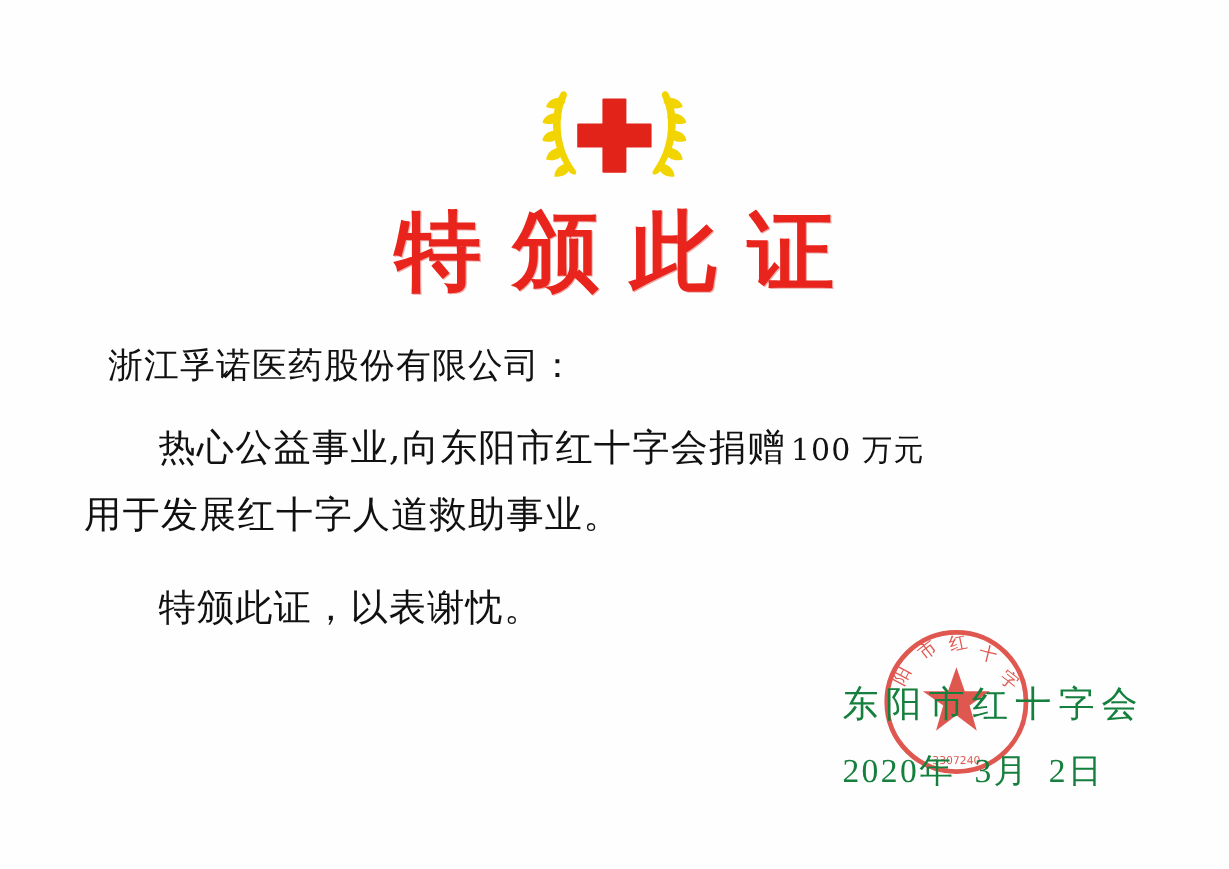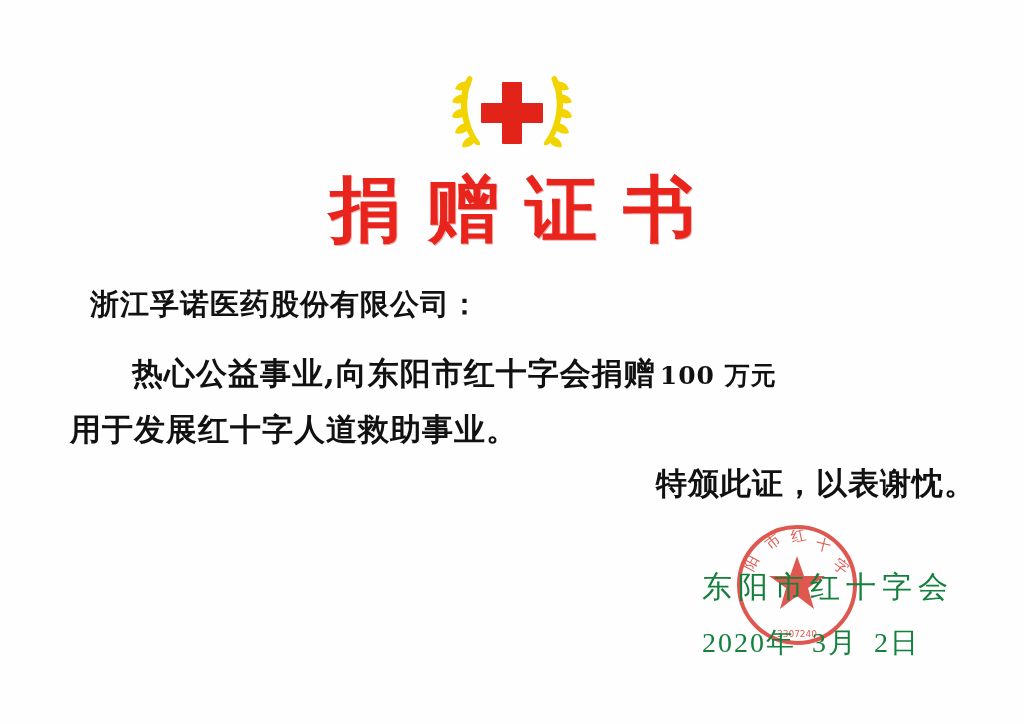--- a/index.html
+++ b/index.html
@@ -46,22 +46,21 @@
     text-indent: 26px;
     line-height: 1.15;
     text-shadow: 1px 1px 0 rgba(200,20,10,0.35);
   }
 
   
   .body-block {
     position: absolute;
     top: 285px;
     left: 70px;
-    right: 48px;
-    font-weight: bold;
+    right: 60px;
   }
   .salutation {
     font-family: "DejaVu Serif", serif;
     font-size: 29px;
     color: #111111;
     letter-spacing: 1px;
     margin: 0 0 22px 20px;
   }
   .para {
     font-family: "DejaVu Serif", serif;
@@ -78,21 +77,21 @@
   .amount {
     display: inline-block;
     margin-left: 4px;
     font-size: 25px;
     letter-spacing: 1px;
   }
   .para2 {
     margin-top: 3px;
   }
   .para3 {
-    text-align: right;
+    margin-top: 24px;
   }
 
   
   .signature {
     position: absolute;
     right: 70px;
     bottom: 62px;
     text-align: left;
     font-family: "DejaVu Serif", serif;
     color: #15803d;
@@ -154,21 +153,21 @@
         <path d="M104 84 C110 85 115 89 115 95 C109 96 103 93 102 88 Z"></path>
       </g>
 
       <g fill="#e2231a">
         <rect x="55" y="30" width="20" height="62" rx="1"></rect>
         <rect x="34" y="51" width="62" height="20" rx="1"></rect>
       </g>
     </svg>
   </div>
 
-  <div class="title">捐赠证书</div>
+  <div class="title">特颁此证</div>
 
   <div class="body-block">
     <p class="salutation">浙江孚诺医药股份有限公司：</p>
 
     <p class="para para1">
       <span class="indent"></span><span>热心公益事业,向东阳市红十字会捐赠</span><span class="amount">100 万元</span>
     </p>
 
     <p class="para para2">
       <span>用于发展红十字人道救助事业。</span>

